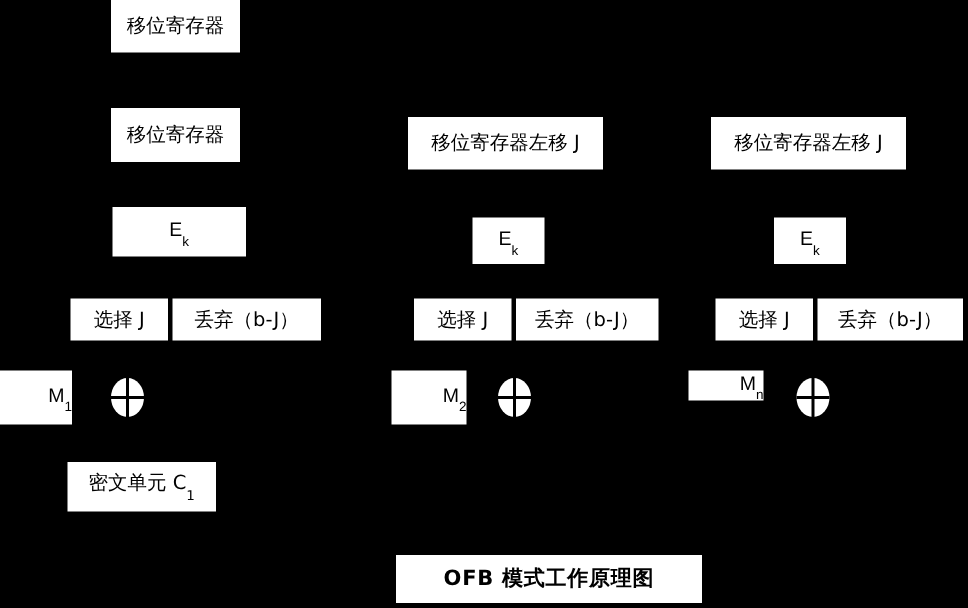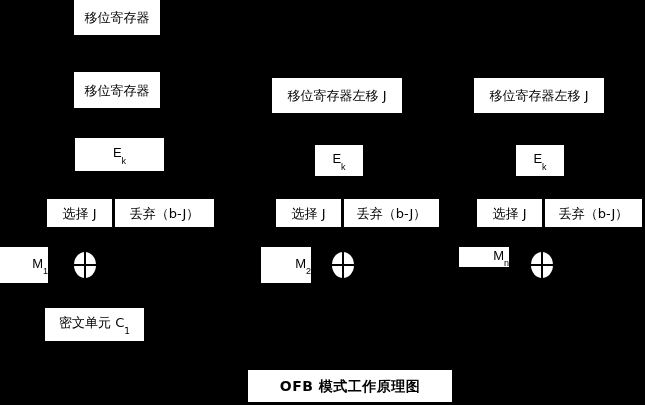--- a/index.html
+++ b/index.html
@@ -39,20 +39,21 @@
     font-size: 9px;
     vertical-align: sub;
     position: relative;
     top: 3px;
   }
   .title-box {
     font-family: "DejaVu Sans", "Liberation Sans", sans-serif;
     font-weight: bold;
     font-size: 14px;
     letter-spacing: 0.5px;
+    margin-left: 16px;
   }
   
   .xor {
     position: absolute;
     width: 24px;
     height: 28px;
   }
   .xor svg { display: block; width: 100%; height: 100%; }
 </style>
 </head>

